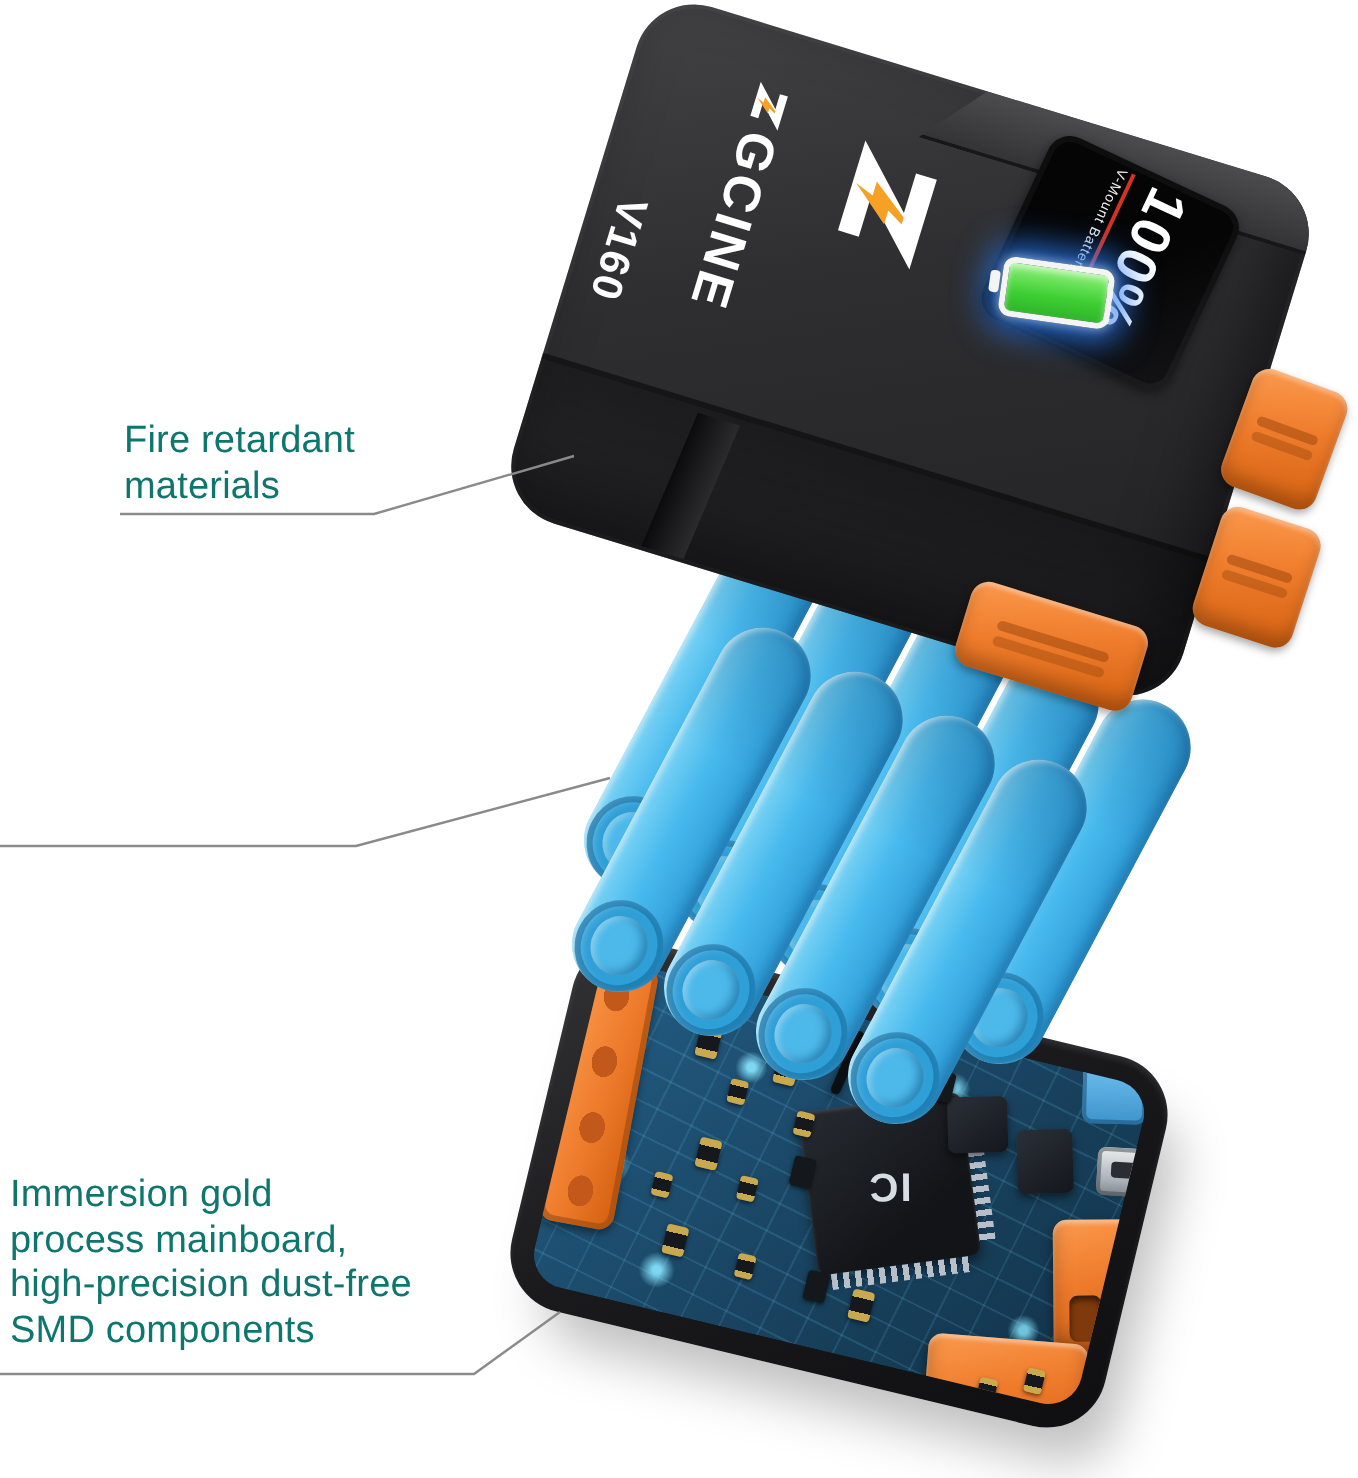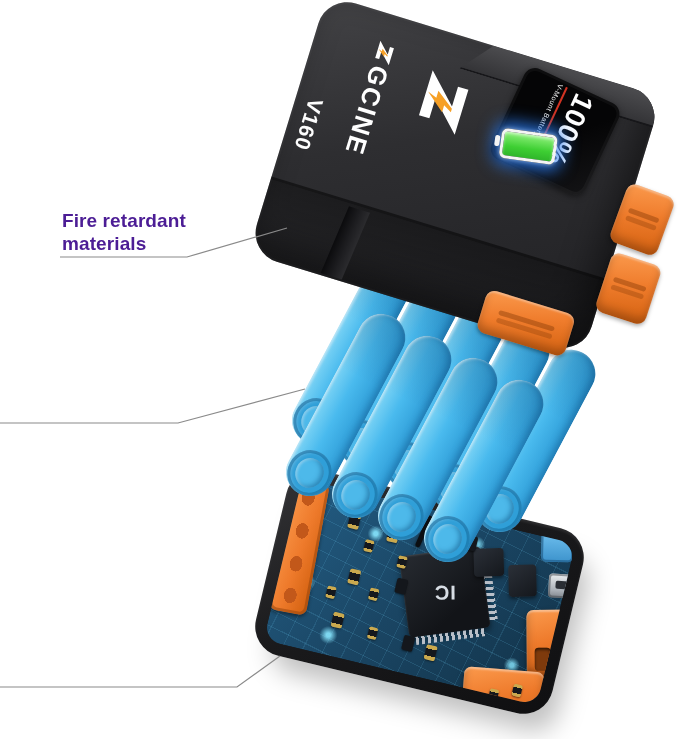--- a/index.html
+++ b/index.html
@@ -1,21 +1,21 @@
 <!DOCTYPE html>
 <html><head>
 <meta charset="utf-8">
 <style>
   html,body{margin:0;padding:0;background:#fff;}
   body{font-family:"Liberation Sans", sans-serif;}
   #stage{position:relative;width:679px;height:739px;background:#ffffff;overflow:hidden;}
 
   
-  .ann{position:absolute;z-index:40;color:#4c1d95;font-size:19px;line-height:22.5px;
-       font-weight:700;white-space:pre-line;letter-spacing:.1px;}
+  .ann{position:absolute;z-index:40;color:#0f766e;font-size:19px;line-height:22.5px;
+       font-weight:400;white-space:pre-line;letter-spacing:.1px;}
   #leaders{position:absolute;left:0;top:0;z-index:35;}
 
   
   .case{position:absolute;left:280px;top:40px;width:350px;height:270px;z-index:30;
         transform:rotate(17deg);border-radius:30px;
         background:linear-gradient(155deg,#434346 0%,#2e2e31 40%,#202023 100%);
         box-shadow:inset 0 0 0 2px rgba(255,255,255,.03), inset -14px -16px 34px rgba(0,0,0,.45);}
   .chamfer{position:absolute;left:148px;top:0;width:202px;height:30px;
         background:linear-gradient(180deg,#4c4c4f,#343437);
         clip-path:polygon(13% 0,100% 0,100% 100%,0 100%);
@@ -127,20 +127,24 @@
 <div id="stage">
 
   <svg id="leaders" width="679" height="739">
     <polyline points="60,257 187,257 287,228" fill="none" stroke="#8a8a8a" stroke-width="1.2"></polyline>
     <polyline points="0,423 178,423 305,389" fill="none" stroke="#8a8a8a" stroke-width="1.2"></polyline>
     <polyline points="0,687 237,687 280,656" fill="none" stroke="#8a8a8a" stroke-width="1.2"></polyline>
   </svg>
 
   <div class="ann" style="left:62px;top:210px;">Fire retardant
 materials</div>
+  <div class="ann" style="left:5px;top:587px;">Immersion gold
+process mainboard,
+high-precision dust-free
+SMD components</div>
 
   <div class="tray">
     <div class="board">
       <div class="conn-left" style="left:-6px;top:0;width:38px;height:134px;transform:rotate(-3deg);"></div>
       <div class="chip" style="left:124px;top:36px;width:82px;height:82px;transform:rotate(-21deg);">
           <b>IC</b>
         </div>
       <div class="dark-comp" style="left:186px;top:24px;width:30px;height:28px;transform:rotate(-15deg);"></div>
       <div class="dark-comp" style="left:224px;top:32px;width:28px;height:32px;transform:rotate(-15deg);"></div>
       <div class="usbc" style="left:248px;top:-8px;width:32px;height:30px;transform:rotate(-12deg);"></div>

